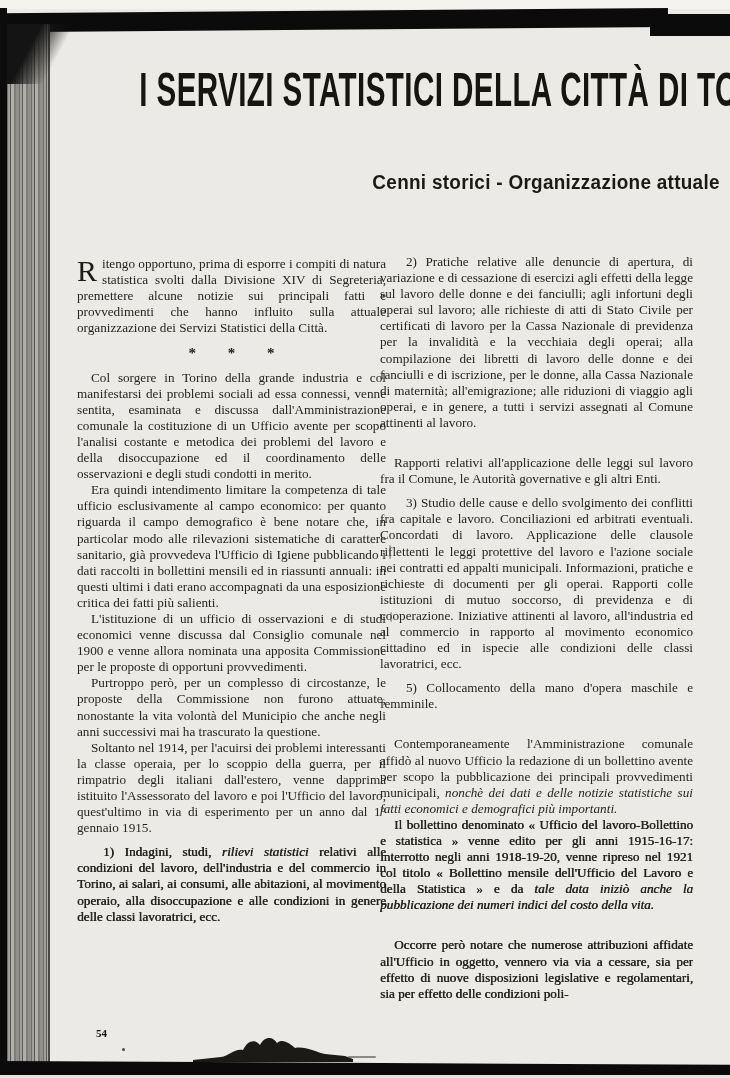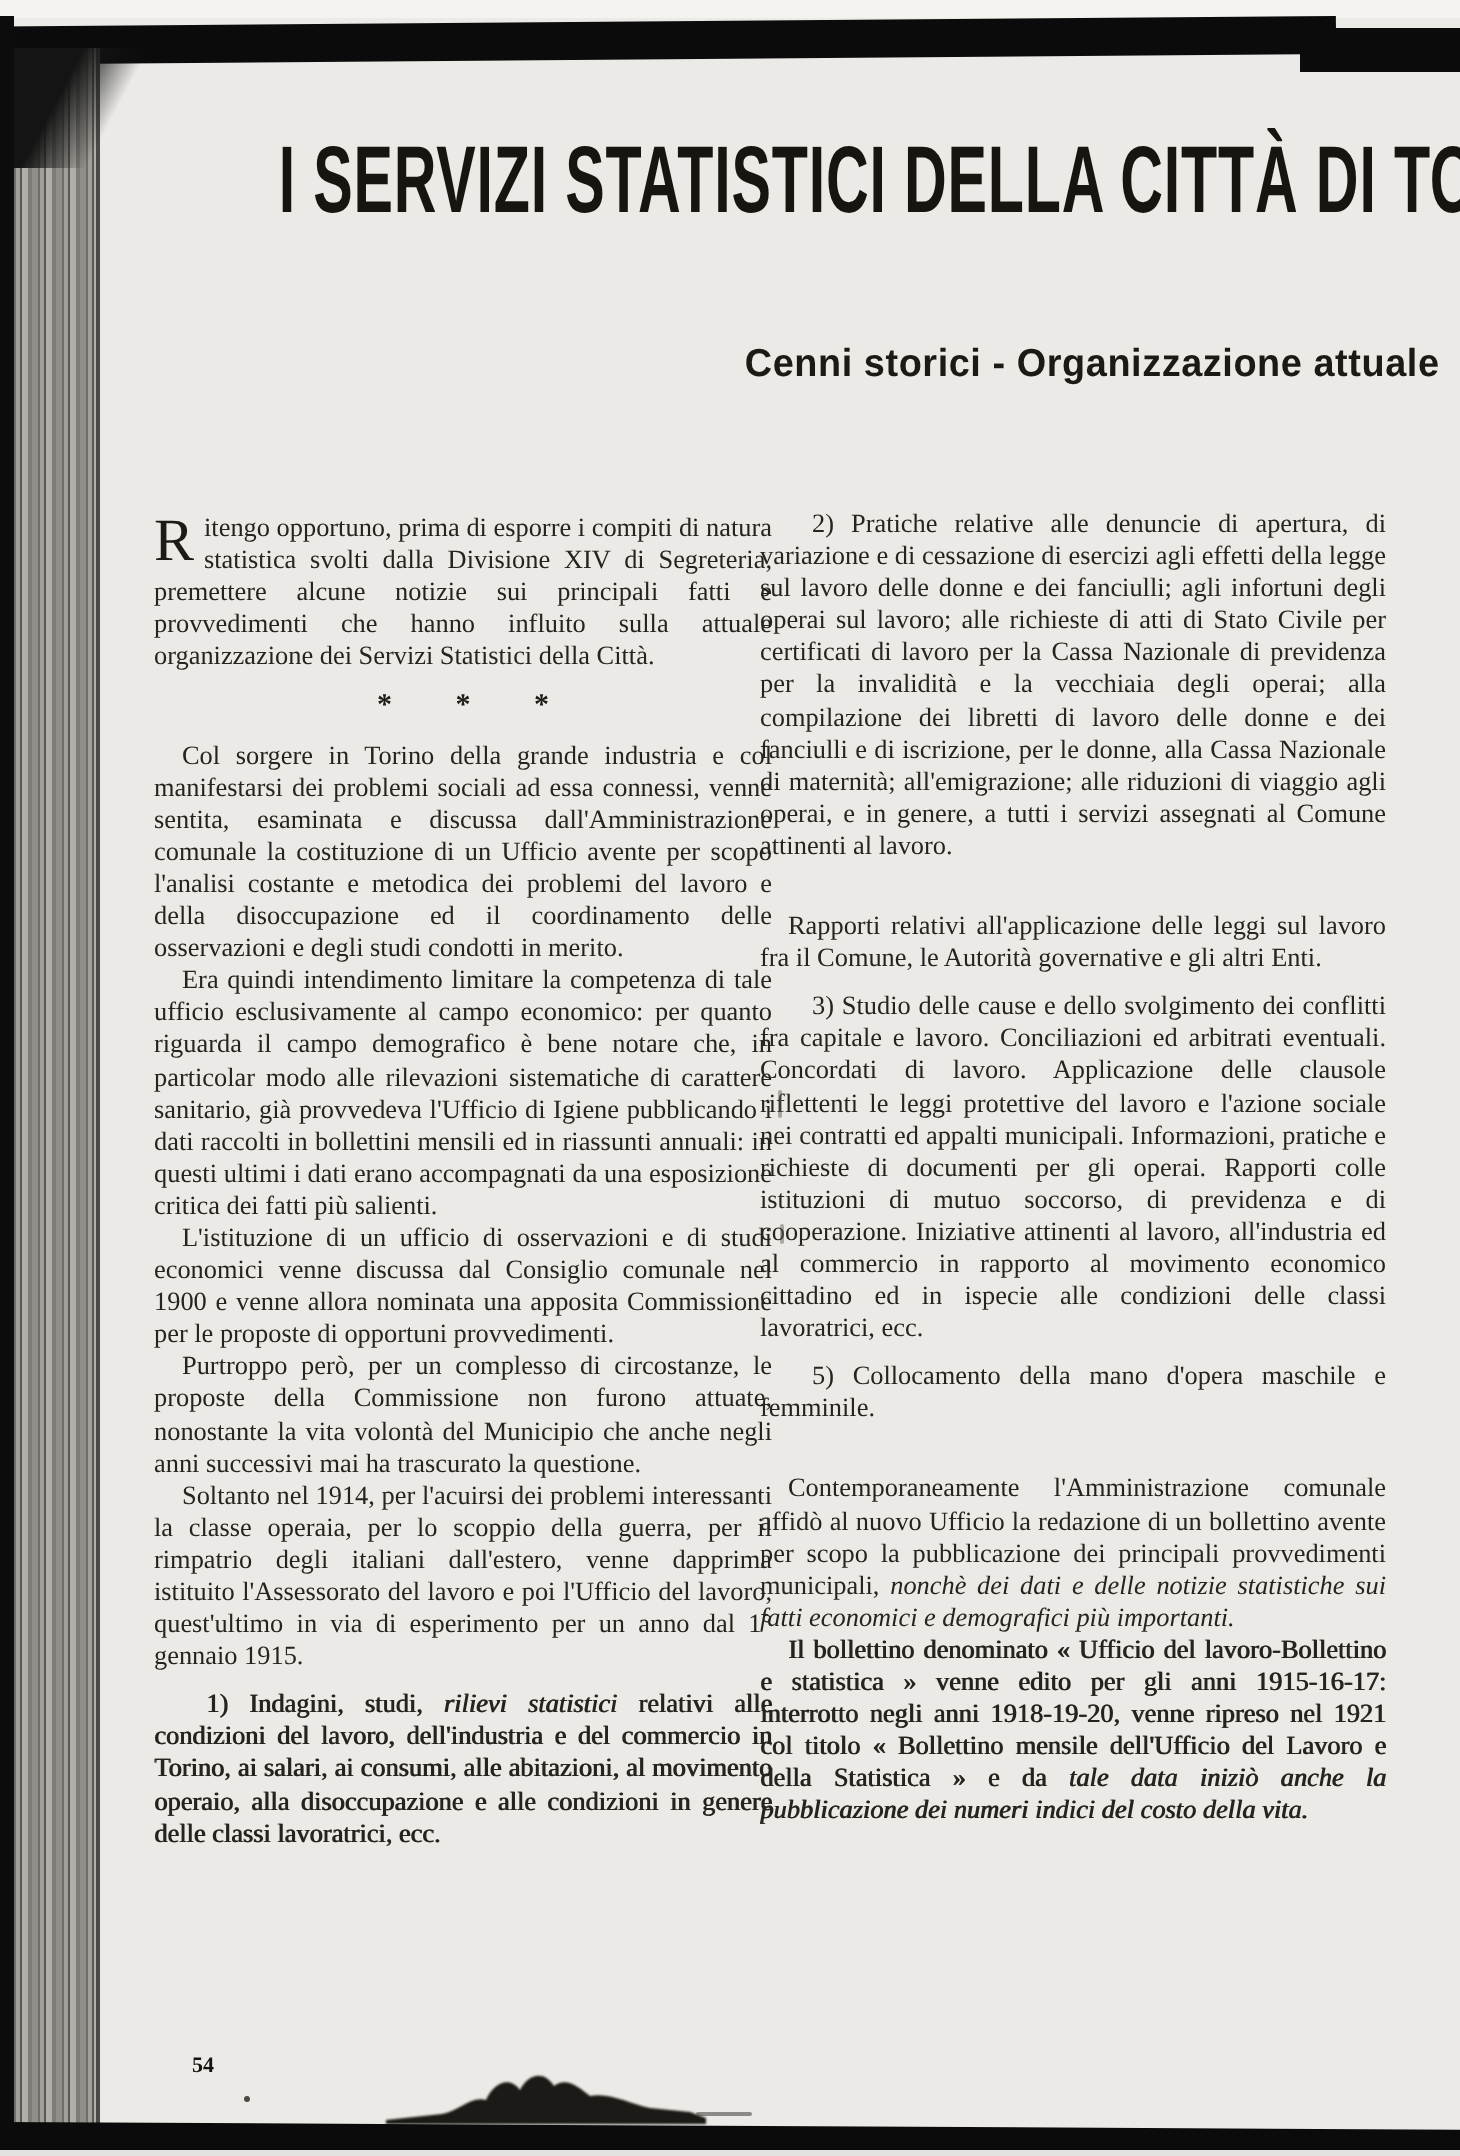--- a/index.html
+++ b/index.html
@@ -95,20 +95,21 @@
       <p class=""><span>Soltanto nel 1914, per l'acuirsi dei problemi interessanti la classe operaia, per lo scoppio della guerra, per il rimpatrio degli italiani dall'estero, venne dapprima istituito l'Assessorato del lavoro e poi l'Ufficio del lavoro, quest'ultimo in via di esperimento per un anno dal 1° gennaio 1915.</span></p>
       <p class="item heavy"><span>1) Indagini, studi, </span><span class="it">rilievi statistici</span><span> relativi alle condizioni del lavoro, dell'industria e del commercio in Torino, ai salari, ai consumi, alle abitazioni, al movimento operaio, alla disoccupazione e alle condizioni in genere delle classi lavoratrici, ecc.</span></p>
     </div>
   <div class="col col-right" id="col-right">
       <p class="item nogap"><span>2) Pratiche relative alle denuncie di apertura, di variazione e di cessazione di esercizi agli effetti della legge sul lavoro delle donne e dei fanciulli; agli infortuni degli operai sul lavoro; alle richieste di atti di Stato Civile per certificati di lavoro per la Cassa Nazionale di previdenza per la invalidità e la vecchiaia degli operai; alla compilazione dei libretti di lavoro delle donne e dei fanciulli e di iscrizione, per le donne, alla Cassa Nazionale di maternità; all'emigrazione; alle riduzioni di viaggio agli operai, e in genere, a tutti i servizi assegnati al Comune attinenti al lavoro.</span></p>
       <p class=" gap"><span>Rapporti relativi all'applicazione delle leggi sul lavoro fra il Comune, le Autorità governative e gli altri Enti.</span></p>
       <p class="item"><span>3) Studio delle cause e dello svolgimento dei conflitti fra capitale e lavoro. Conciliazioni ed arbitrati eventuali. Concordati di lavoro. Applicazione delle clausole riflettenti le leggi protettive del lavoro e l'azione sociale nei contratti ed appalti municipali. Informazioni, pratiche e richieste di documenti per gli operai. Rapporti colle istituzioni di mutuo soccorso, di previdenza e di cooperazione. Iniziative attinenti al lavoro, all'industria ed al commercio in rapporto al movimento economico cittadino ed in ispecie alle condizioni delle classi lavoratrici, ecc.</span></p>
       <p class="item"><span>5) Collocamento della mano d'opera maschile e femminile.</span></p>
       <p class=" gap"><span>Contemporaneamente l'Amministrazione comunale affidò al nuovo Ufficio la redazione di un bollettino avente per scopo la pubblicazione dei principali provvedimenti municipali, </span><span class="it">nonchè dei dati e delle notizie statistiche sui fatti economici e demografici più importanti.</span></p>
       <p class=" heavy"><span>Il bollettino denominato « Ufficio del lavoro-Bollettino e statistica » venne edito per gli anni 1915-16-17: interrotto negli anni 1918-19-20, venne ripreso nel 1921 col titolo « Bollettino mensile dell'Ufficio del Lavoro e della Statistica » e da </span><span class="it">tale data iniziò anche la pubblicazione dei numeri indici del costo della vita.</span></p>
+      <p class=" heavy gap"><span>Occorre però notare che numerose attribuzioni affidate all'Ufficio in oggetto, vennero via via a cessare, sia per effetto di nuove disposizioni legislative e regolamentari, sia per effetto delle condizioni poli-</span></p>
     </div>
 
   <div class="gutter-mark" style="left:389px;top:545px;height:14px;"></div>
   <div class="gutter-mark" style="left:390px;top:612px;height:10px;"></div>
 
   <div class="page-number">54</div>
   <div class="speck"></div>
   <svg class="ink-blot" viewBox="0 0 160 26">
     <path d="M0,24 L28,21 C36,20 42,12 50,14 C54,5 62,2 67,9 C71,1 79,-1 84,7 C90,2 97,8 102,12 C112,10 122,16 132,18 L152,20 L160,23 L160,26 L0,26 Z" fill="#1c1a16"></path>
   </svg>

